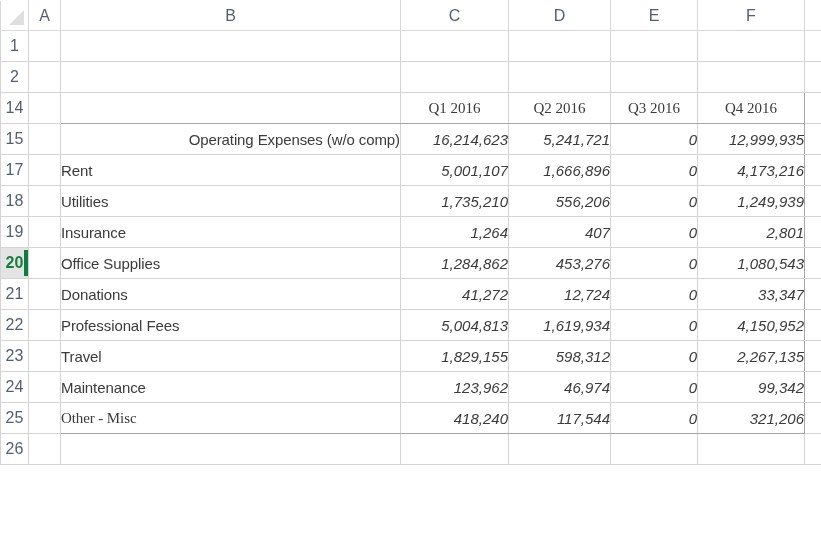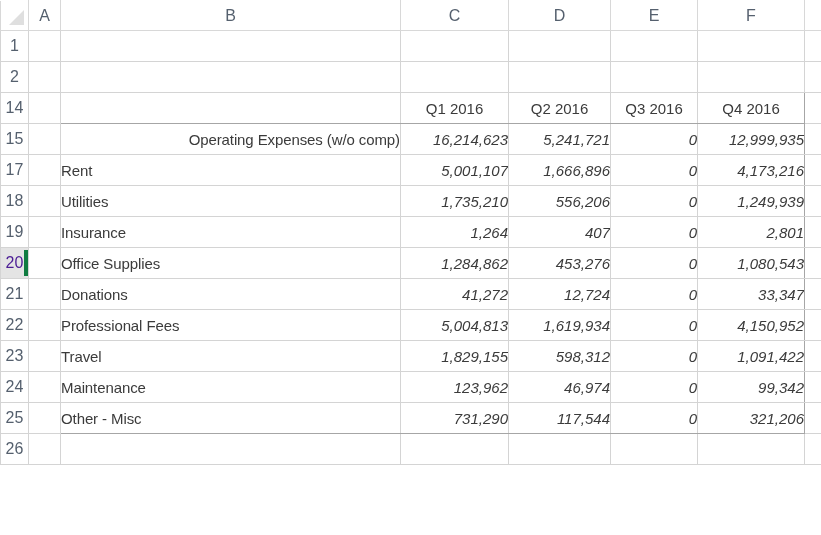--- a/index.html
+++ b/index.html
@@ -70,22 +70,22 @@
     border: 1px solid #d8d8d8;
     border-left: 1px solid #ffffff;
     color: #55606e;
     font-size: 16px;
     text-align: center;
     vertical-align: middle;
     position: relative;
   }
   td.rowhead.selected {
     background: #e4e4e4;
-    color: #4c1d95;
-    font-weight: normal;
+    color: #15803d;
+    font-weight: bold;
   }
   td.rowhead.selected .selbar {
     position: absolute;
     right: 0px;
     top: 2px;
     bottom: 2px;
     width: 4px;
     background: #107c41;
   }
 
@@ -102,21 +102,21 @@
   td.cell.c  { width: 108px; }
   td.cell.d  { width: 102px; }
   td.cell.e  { width: 87px; }
   td.cell.f  { width: 107px; }
   td.cell.g  { width: 16px; border-right: 1px solid #ffffff;}
 
   
   .bdr-left   { border-left: 1px solid #a6a6a6 !important; }
   .bdr-right  { border-right: 1px solid #a6a6a6 !important; }
   .bdr-top    { border-top: 1px solid #a6a6a6 !important; }
-  .bdr-bottom { border-bottom: 1px solid #a6a6a6 !important; }
+  .bdr-bottom { border-bottom: 1px solid #a6a6a6 !important; font-family: Liberation Serif, serif; }
 
   .hiddenrow-top { border-top: 1px solid #c0c0c0 !important; }
 
   
   .lbl-total {
     color: #1f6fa8;
     font-weight: bold;
     font-size: 15.5px;
     text-align: right;
     padding-right: 6px;
@@ -291,40 +291,40 @@
       <td class="cell g"></td>
     </tr>
 
     <tr>
       <td class="rowhead">23</td>
       <td class="cell a"></td>
       <td class="cell b lbl-item bdr-left">Travel</td>
       <td class="cell c num">1,829,155</td>
       <td class="cell d num">598,312</td>
       <td class="cell e num">0</td>
-      <td class="cell f num bdr-right">1,091,422</td>
+      <td class="cell f num bdr-right">2,267,135</td>
       <td class="cell g"></td>
     </tr>
 
     <tr>
       <td class="rowhead">24</td>
       <td class="cell a"></td>
       <td class="cell b lbl-item bdr-left">Maintenance</td>
       <td class="cell c num">123,962</td>
       <td class="cell d num">46,974</td>
       <td class="cell e num">0</td>
       <td class="cell f num bdr-right">99,342</td>
       <td class="cell g"></td>
     </tr>
 
     <tr>
       <td class="rowhead">25</td>
       <td class="cell a"></td>
       <td class="cell b lbl-item bdr-left bdr-bottom">Other - Misc</td>
-      <td class="cell c num bdr-bottom">731,290</td>
+      <td class="cell c num bdr-bottom">418,240</td>
       <td class="cell d num bdr-bottom">117,544</td>
       <td class="cell e num bdr-bottom">0</td>
       <td class="cell f num bdr-bottom bdr-right">321,206</td>
       <td class="cell g"></td>
     </tr>
 
     <tr>
       <td class="rowhead">26</td>
       <td class="cell a"></td>
       <td class="cell b"></td>

